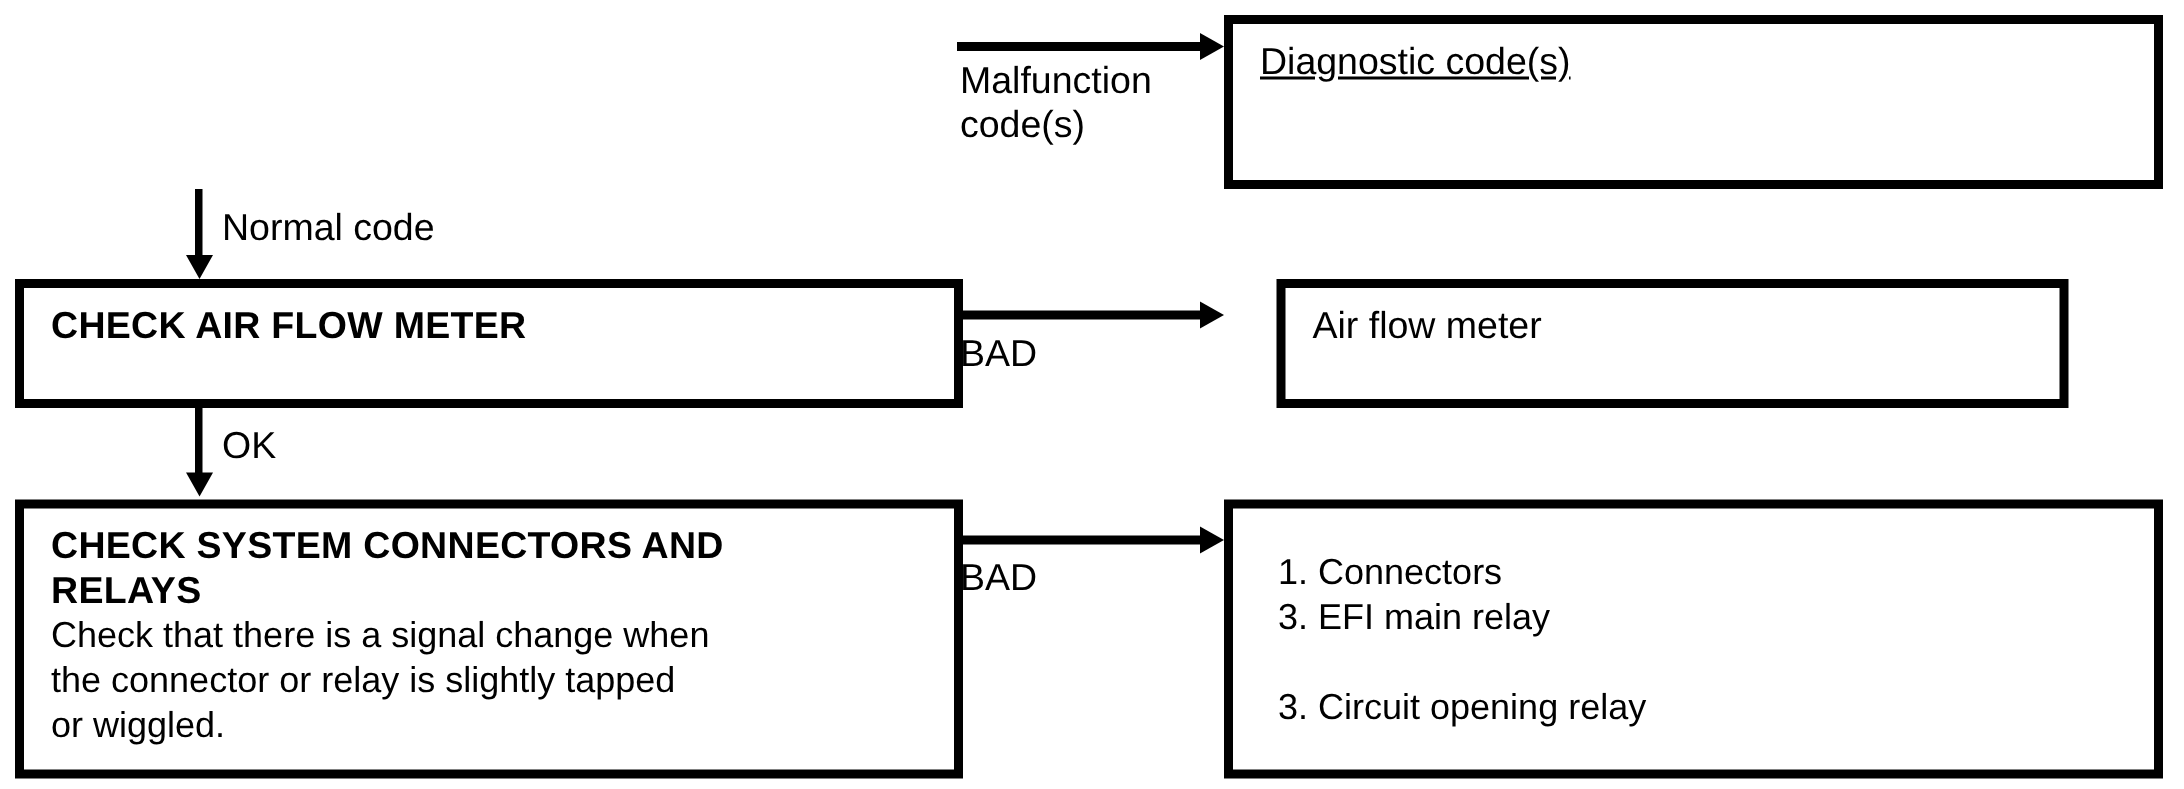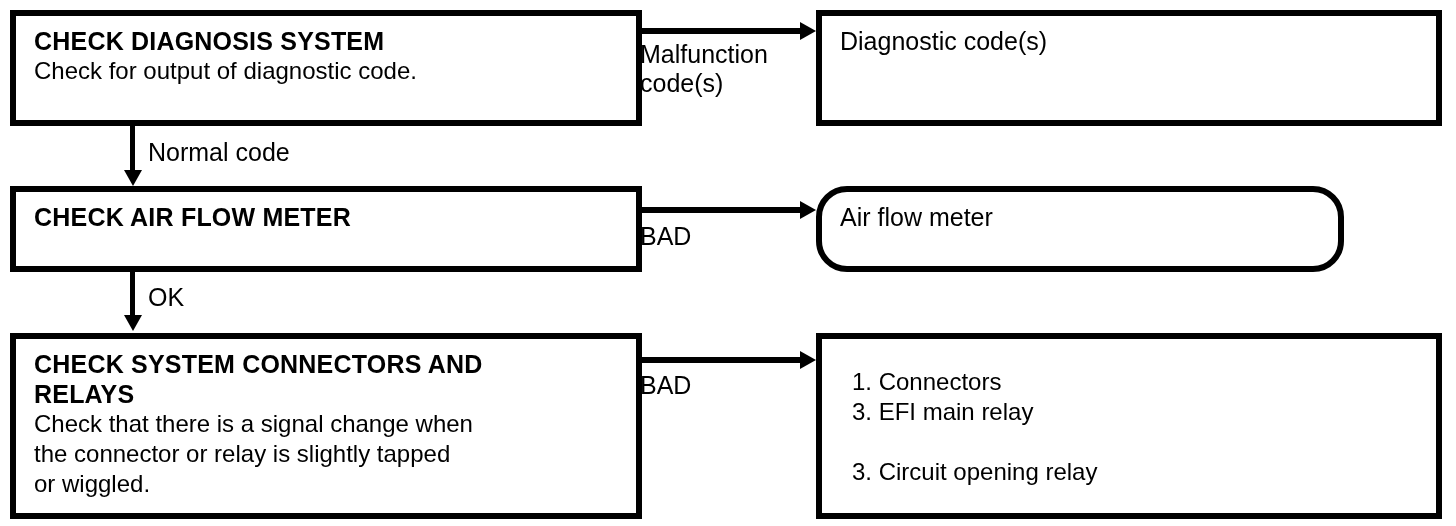--- a/index.html
+++ b/index.html
@@ -102,53 +102,47 @@
   .edge-label.left-align {
     text-align: center;
     white-space: nowrap;
   }
 </style>
 </head>
 <body>
 
 <div id="canvas">
 
-  <div class="box" style="left:10px; top:10px; width:632px; height:116px;">
-    <div class="box-text" style="top:10px;">
-      <div class="title">CHECK DIAGNOSIS SYSTEM</div>
-      <div class="body-text">Check for output of diagnostic code.</div>
-    </div>
-  </div>
 
   <div class="h-line" style="left:638px; top:28px; width:164px;"></div>
   <div class="arrow-right" style="left:800px; top:22px;"></div>
   <div class="edge-label" style="left:640px; top:40px; width:170px;">Malfunction
 code(s)</div>
 
   <div class="box" style="left:816px; top:10px; width:626px; height:116px;">
-    <div class="box-text" style="top:10px;">
+    <div class="box-text" style="top:10px;text-decoration:underline;">
       <div class="plain-label">Diagnostic code(s)</div>
     </div>
   </div>
 
   <div class="v-line" style="left:130px; top:126px; width:5px; height:48px;"></div>
   <div class="arrow-down" style="left:124px; top:170px;"></div>
   <div class="edge-label left-align" style="left:148px; top:138px;">Normal code</div>
 
   <div class="box" style="left:10px; top:186px; width:632px; height:86px;padding-left:35px;">
     <div class="box-text" style="top:10px;">
       <div class="title">CHECK AIR FLOW METER</div>
     </div>
   </div>
 
   <div class="h-line" style="left:638px; top:207px; width:164px;"></div>
   <div class="arrow-right" style="left:800px; top:201px;"></div>
   <div class="edge-label" style="left:640px; top:222px; width:170px;">BAD</div>
 
-  <div class="box" style="left:816px; top:186px; width:528px; height:86px;border-radius:31px;">
+  <div class="box" style="left:851px; top:186px; width:528px; height:86px;">
     <div class="box-text" style="top:10px;">
       <div class="plain-label">Air flow meter</div>
     </div>
   </div>
 
   <div class="v-line" style="left:130px; top:272px; width:5px; height:46px;"></div>
   <div class="arrow-down" style="left:124px; top:315px;"></div>
   <div class="edge-label left-align" style="left:148px; top:283px;">OK</div>
 
   <div class="box" style="left:10px; top:333px; width:632px; height:186px;">

